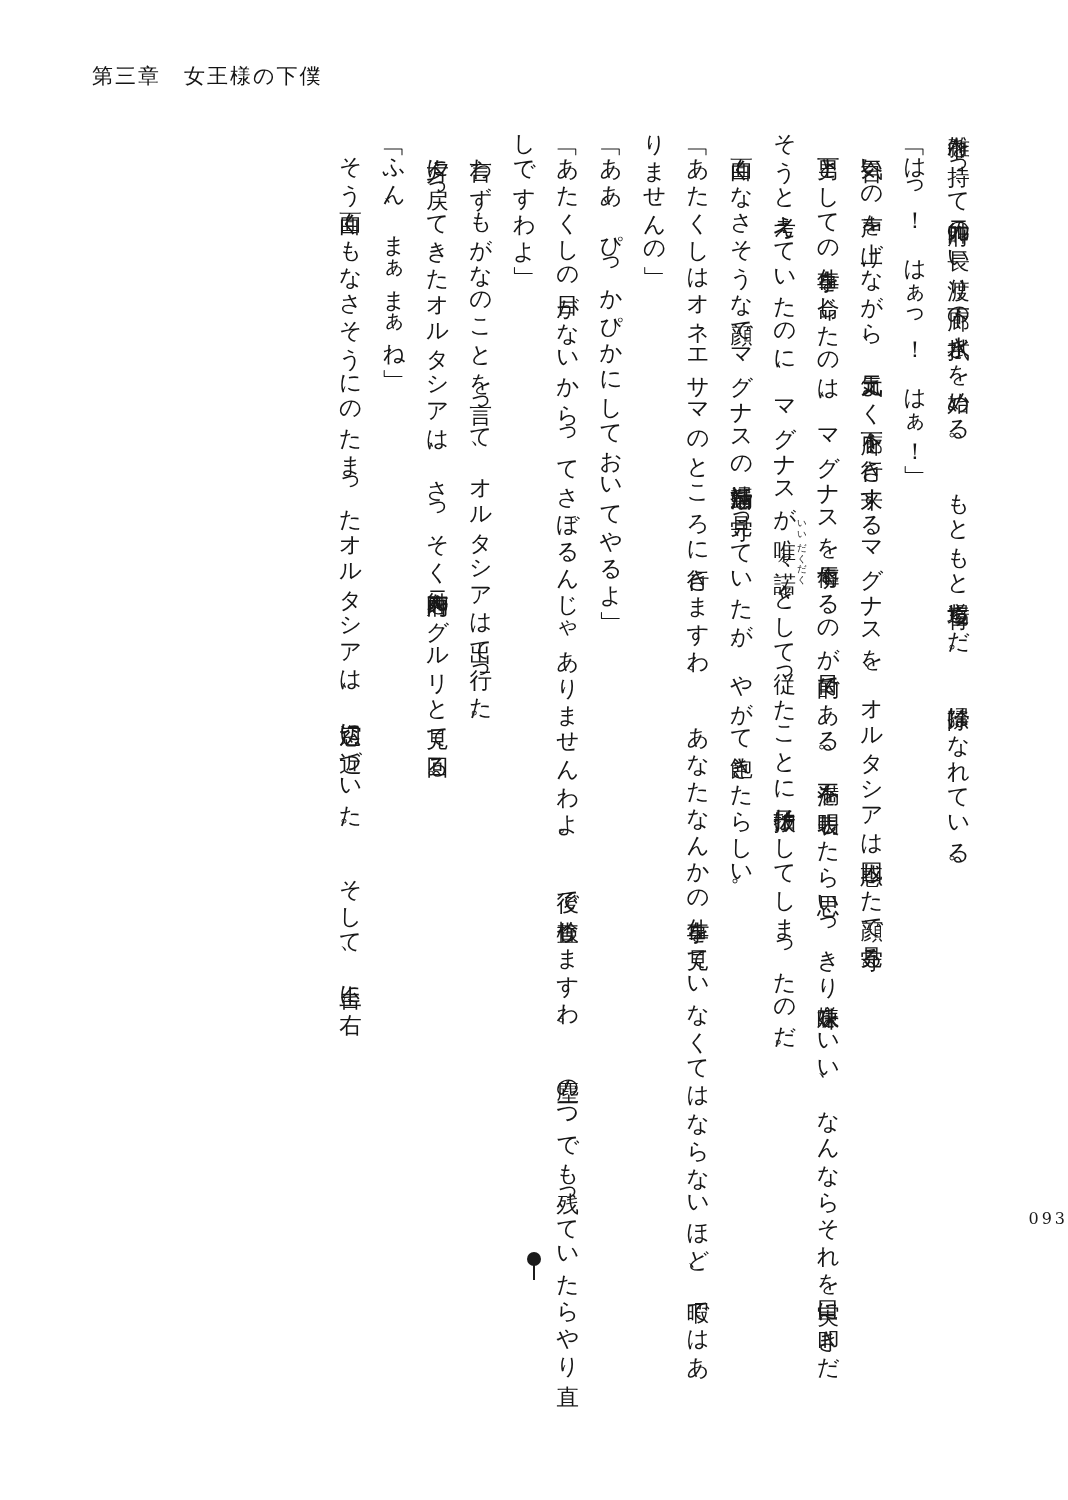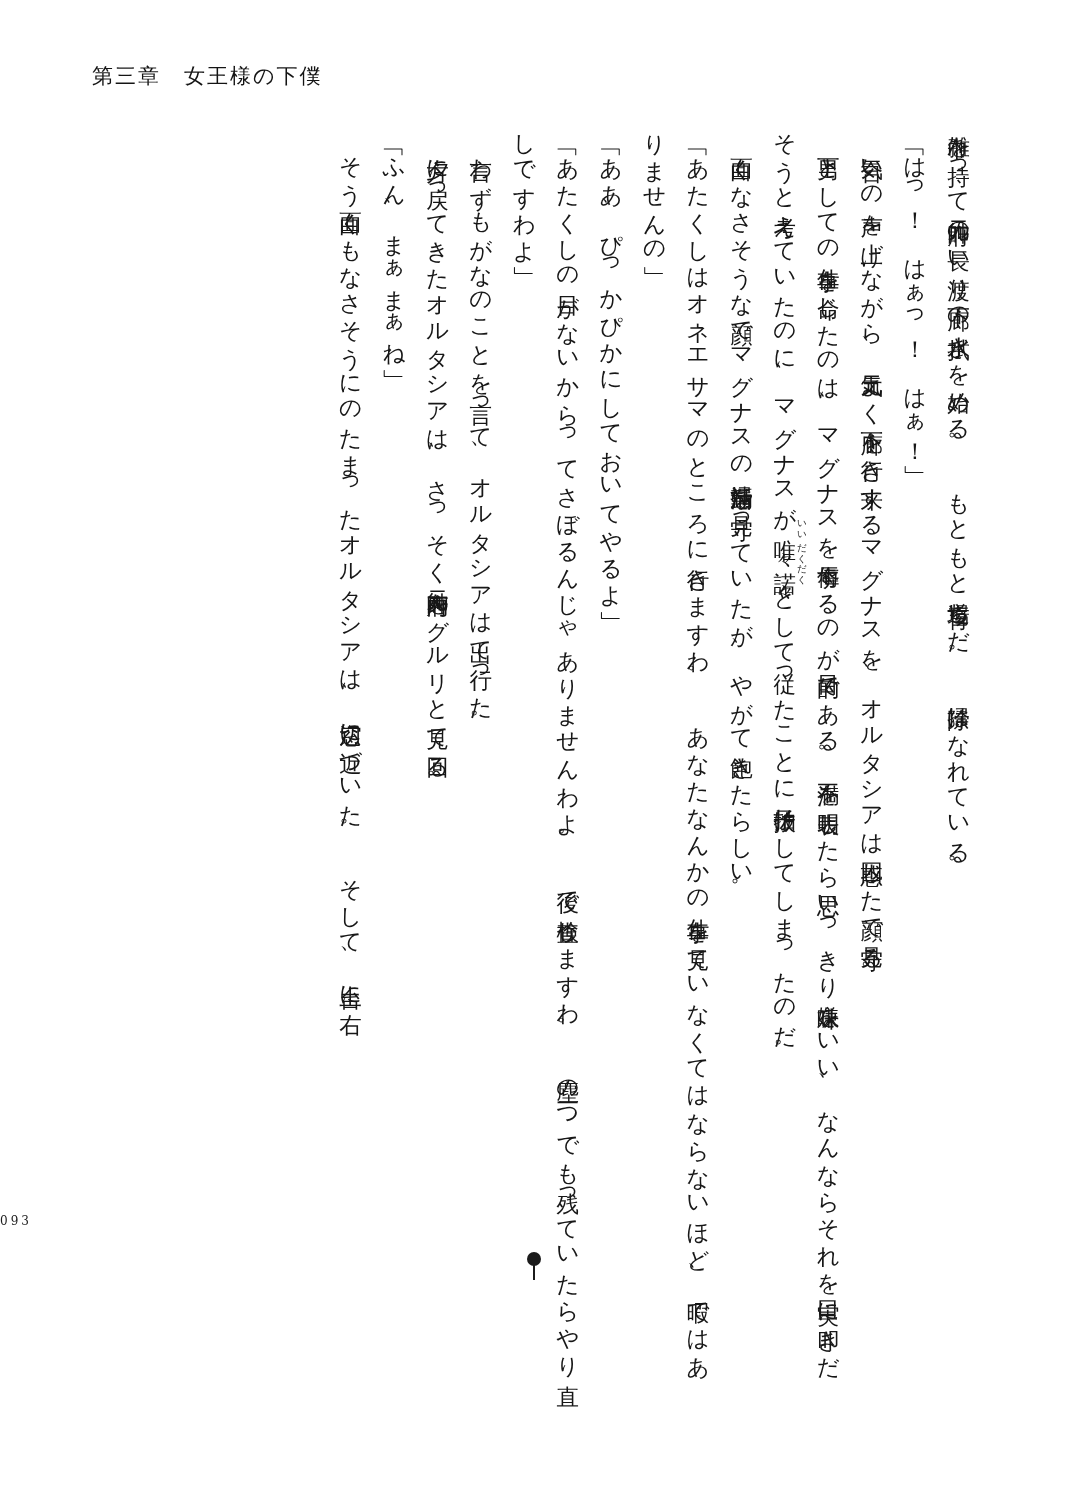--- a/index.html
+++ b/index.html
@@ -69,22 +69,22 @@
     letter-spacing: 0;
     line-height: 1;
   }
 
   
   .folio {
     position: absolute;
     left: 0;
     right: 0;
     bottom: 52px;
-    text-align: left;
-    font-size: 12px;
+    text-align: right;
+    font-size: 16px;
     letter-spacing: 3px;
     color: #1b1b1b;
   }
 
   .folio-mark {
     position: absolute;
     left: 50%;
     bottom: 14px;
     transform: translateX(-50%);
     width: 14px;

